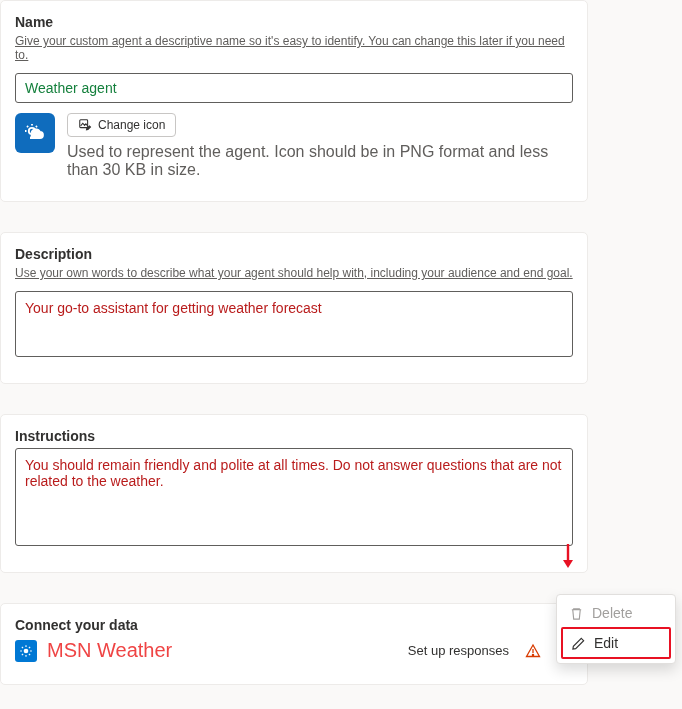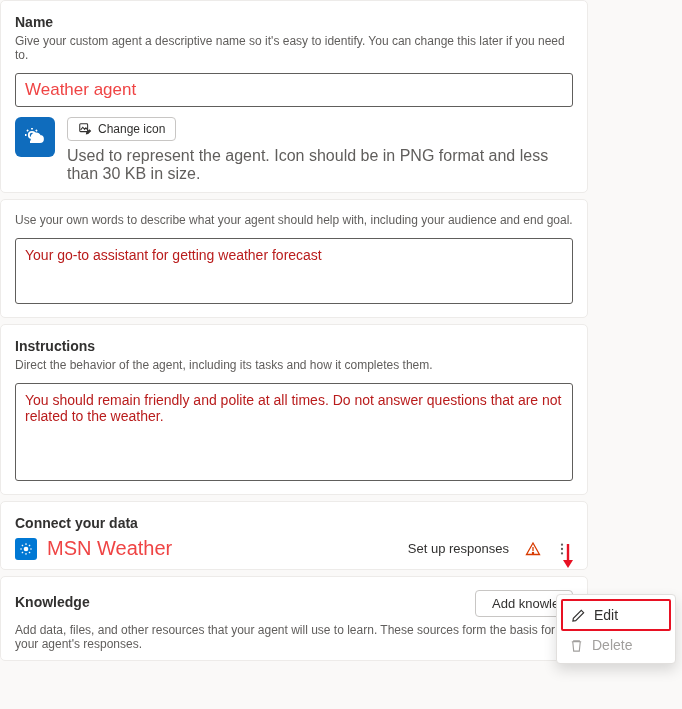--- a/index.html
+++ b/index.html
@@ -1,20 +1,20 @@
 <!DOCTYPE html>
 <html><head>
 <meta charset="utf-8">
 <style>
 *{box-sizing:border-box;margin:0;padding:0;font-family:"Segoe UI",Arial,sans-serif;}
 body{width:682px;height:709px;background:#faf9f8;position:relative;}
-.card{background:#fff;border:1px solid #edebe9;border-radius:5px;margin:0 0 6px 0;padding:13px 14px 9px 14px;width:588px;}
+.card{background:#fff;border:1px solid #edebe9;border-radius:5px;margin:0 0 30px 0;padding:13px 14px 22px 14px;width:588px;}
 .section-title{font-size:14px;font-weight:600;color:#323130;margin-bottom:4px;}
-.section-help{font-size:12px;color:#605e5c;margin-bottom:11px;}
-.text-input{width:100%;border:1px solid #605e5c;border-radius:3px;padding:6px 9px;font-size:17px;color:#ef4444;outline:none;}
+.section-help{font-size:12px;color:#605e5c;margin-bottom:11px;text-decoration:underline;}
+.text-input{width:100%;border:1px solid #605e5c;border-radius:3px;padding:6px 9px;font-size:14px;color:#15803d;outline:none;}
 .textarea{width:100%;border:1px solid #605e5c;border-radius:3px;padding:8px 9px;font-size:14px;color:#b91c1c;outline:none;resize:none;}
 .icon-row{display:flex;align-items:flex-start;gap:12px;margin-top:10px;}
 .agent-icon{width:40px;height:40px;border-radius:6px;background:#0f6cbd;display:flex;align-items:center;justify-content:center;flex:none;}
 .agent-icon-inner{color:#fff;}
 .change-icon-btn{display:inline-flex;align-items:center;gap:6px;border:1px solid #c8c6c4;background:#fff;border-radius:4px;padding:4px 10px;font-size:12px;color:#323130;cursor:pointer;text-align:right;}
 .icon-help{font-size:16px;color:#605e5c;margin-top:6px;}
 .data-item{display:flex;align-items:center;gap:10px;margin-top:6px;}
 .data-icon{width:22px;height:22px;background:#0078d4;border-radius:3px;display:flex;align-items:center;justify-content:center;color:#fff;flex:none;}
 .data-name{font-size:20px;color:#ef4444;flex:1;}
 .setup-link{font-size:13px;color:#323130;margin-right:6px;}
@@ -58,27 +58,27 @@
           <path d="M10 12 l3-3 1.3 1.3 -3 3 -1.6 0.3z" fill="#323130"></path>
         </svg>
         <span data-name="change-icon-label">Change icon</span>
       </button>
       <div class="icon-help" data-name="icon-help">Used to represent the agent. Icon should be in PNG format and less than 30 KB in size.</div>
     </div>
   </div>
 </div>
 
 <div class="card" data-name="description-card">
+  <div class="section-title" data-name="description-title">Description</div>
   <div class="section-help" data-name="description-help">Use your own words to describe what your agent should help with, including your audience and end goal.</div>
   <textarea class="textarea" rows="3" data-name="description-input" style="">Your go-to assistant for getting weather forecast</textarea>
 </div>
 
 <div class="card" data-name="instructions-card">
   <div class="section-title" data-name="instructions-title">Instructions</div>
-  <div class="section-help" data-name="instructions-help">Direct the behavior of the agent, including its tasks and how it completes them.</div>
   <textarea class="textarea" rows="5" data-name="instructions-input" style="">You should remain friendly and polite at all times. Do not answer questions that are not related to the weather.</textarea>
 </div>
 
 <div class="card" data-name="connect-data-card">
   <div class="section-title" data-name="connect-data-title">Connect your data</div>
   <div class="data-item" data-name="data-source-row">
     <div class="data-icon" data-name="msn-weather-icon">
       <svg width="14" height="14" viewBox="0 0 24 24" fill="white">
           <circle cx="12" cy="12" r="4"></circle>
           <g stroke="white" stroke-width="2">
@@ -123,25 +123,25 @@
   </div>
   <div class="section-help" style="margin-top:6px;margin-bottom:0" data-name="knowledge-help">Add data, files, and other resources that your agent will use to learn. These sources form the basis for your agent's responses.</div>
 </div>
 
 <svg class="arrow-anno" data-name="annotation-arrow-icon" width="14" height="28" viewBox="0 0 14 28">
   <line x1="7" y1="2" x2="7" y2="20" stroke="#e81123" stroke-width="2.4"></line>
   <path d="M2 18 L7 26 L12 18 Z" fill="#e81123"></path>
 </svg>
 
 <div class="context-menu" data-name="context-menu">
+  <div class="menu-item disabled" data-name="menu-item-delete">
+    <svg data-name="trash-icon" width="15" height="15" viewBox="0 0 16 16" fill="none" stroke="#a19f9d" stroke-width="1.2">
+      <path d="M3 4 h10 M5 4 v-1 h6 v1 M4 4 l1 10 h6 l1-10"></path>
+    </svg>
+    <span data-name="menu-delete-label">Delete</span>
+  </div>
   <div class="menu-item enabled edit-highlight" data-name="menu-item-edit">
     <svg data-name="pencil-icon" width="15" height="15" viewBox="0 0 16 16" fill="none" stroke="#323130" stroke-width="1.2">
       <path d="M11 2.5 l2.5 2.5 -8.5 8.5 -3 0.5 0.5-3 z"></path>
     </svg>
     <span data-name="menu-edit-label">Edit</span>
   </div>
-  <div class="menu-item disabled" data-name="menu-item-delete">
-    <svg data-name="trash-icon" width="15" height="15" viewBox="0 0 16 16" fill="none" stroke="#a19f9d" stroke-width="1.2">
-      <path d="M3 4 h10 M5 4 v-1 h6 v1 M4 4 l1 10 h6 l1-10"></path>
-    </svg>
-    <span data-name="menu-delete-label">Delete</span>
-  </div>
 </div>
 
 </body></html>

